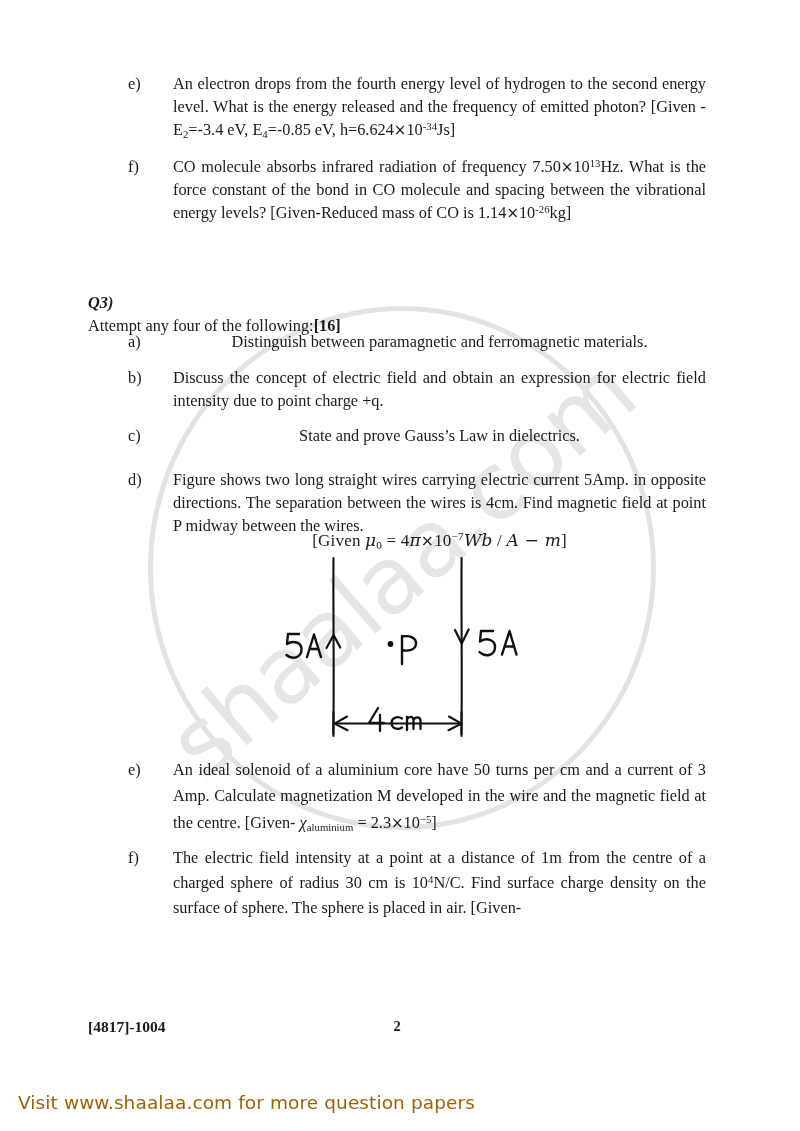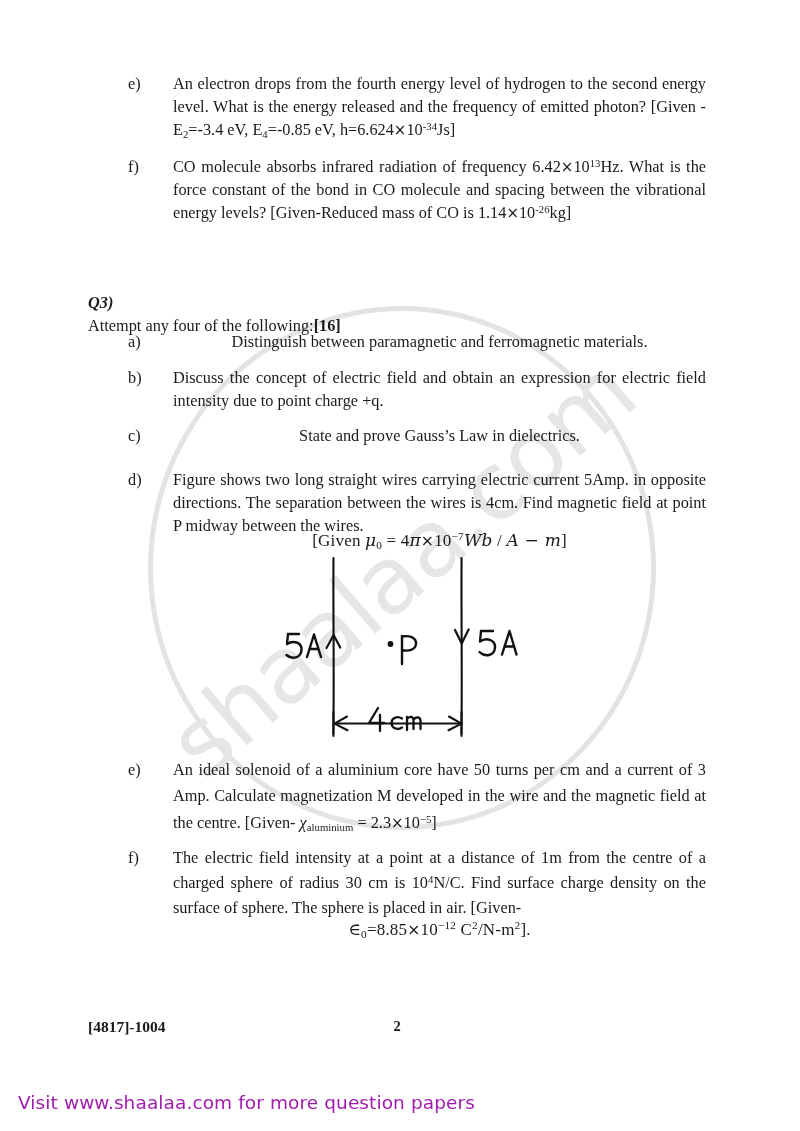--- a/index.html
+++ b/index.html
@@ -146,42 +146,42 @@
     text-align: center;
     font-size: 14.5px;
   }
 
   #site-banner {
     position: absolute;
     left: 18px;
     top: 1092px;
     font-family: "DejaVu Sans", "Liberation Sans", sans-serif;
     font-size: 18.5px;
-    color: #a21caf;
+    color: #a16207;
     letter-spacing: 0.1px;
   }
 </style>
 </head>
 <body>
 
 <div id="watermark">
   <div class="wm-circle" style="border-color: rgb(227, 227, 227);"></div>
   <div class="wm-text" style="color: rgb(230, 230, 230);">shaalaa.com</div>
 </div>
 
 <div id="page">
 
   <div class="qblock sub" id="carry-e" style="top:72px;">
     <div class="marker">e)</div>
     <div class="qtext"><span>An electron drops from the fourth energy level of hydrogen to the second energy level. What is the energy released and the frequency of emitted photon? [Given - E</span><sub>2</sub><span>=-3.4 eV, E</span><sub>4</sub><span>=-0.85 eV, h=6.624</span><span class="times">×</span><span>10</span><sup>-34</sup><span>Js]</span></div>
   </div>
 
   <div class="qblock sub" id="carry-f" style="top:155px;">
     <div class="marker">f)</div>
-    <div class="qtext"><span>CO molecule absorbs infrared radiation of frequency 6.42</span><span class="times">×</span><span>10</span><sup>13</sup><span>Hz. What is the force constant of the bond in CO molecule and spacing between the vibrational energy levels? [Given-Reduced mass of CO is 1.14</span><span class="times">×</span><span>10</span><sup>-26</sup><span>kg]</span></div>
+    <div class="qtext"><span>CO molecule absorbs infrared radiation of frequency 7.50</span><span class="times">×</span><span>10</span><sup>13</sup><span>Hz. What is the force constant of the bond in CO molecule and spacing between the vibrational energy levels? [Given-Reduced mass of CO is 1.14</span><span class="times">×</span><span>10</span><sup>-26</sup><span>kg]</span></div>
   </div>
 
   <div class="qblock" id="q3-header" style="top:292px;">
     <div class="marker">Q3)</div>
     <div class="q3-body">
       <span>Attempt any four of the following:</span>
       <span class="marks">[16]</span>
     </div>
   </div>
 
@@ -265,24 +265,20 @@
   <div class="qblock sub" style="top:757px; line-height:1.62;">
     <div class="marker">e)</div>
     <div class="qtext"><span>An ideal solenoid of a aluminium core have 50 turns per cm and a current of 3 Amp. Calculate magnetization M developed in the wire and the magnetic field at the centre. [Given- </span><span class="sym mathi">χ</span><sub>aluminium</sub><span> = 2.3</span><span class="times">×</span><span>10</span><sup>−5</sup><span>]</span></div>
   </div>
 
   <div class="qblock sub" style="top:846px; line-height:1.52;">
     <div class="marker">f)</div>
     <div class="qtext"><span>The electric field intensity at a point at a distance of 1m from the centre of a charged sphere of radius 30 cm is 10</span><sup>4</sup><span>N/C. Find surface charge density on the surface of sphere. The sphere is placed in air. [Given-</span></div>
   </div>
 
-  <div class="qblock sub nojustify" style="top:918px;">
-    <div class="marker"></div>
-    <div class="qtext formula"><span>∈</span><sub>0</sub><span>=8.85</span><span class="times">×</span><span>10</span><sup>−12</sup><span> C</span><sup>2</sup><span>/N-m</span><sup>2</sup><span>].</span></div>
-  </div>
 
   <div id="footer-row">
     <span class="paper-code">[4817]-1004</span>
     <span class="page-num">2</span>
   </div>
 
   <div id="site-banner">Visit www.shaalaa.com for more question papers</div>
 
 </div>
 

